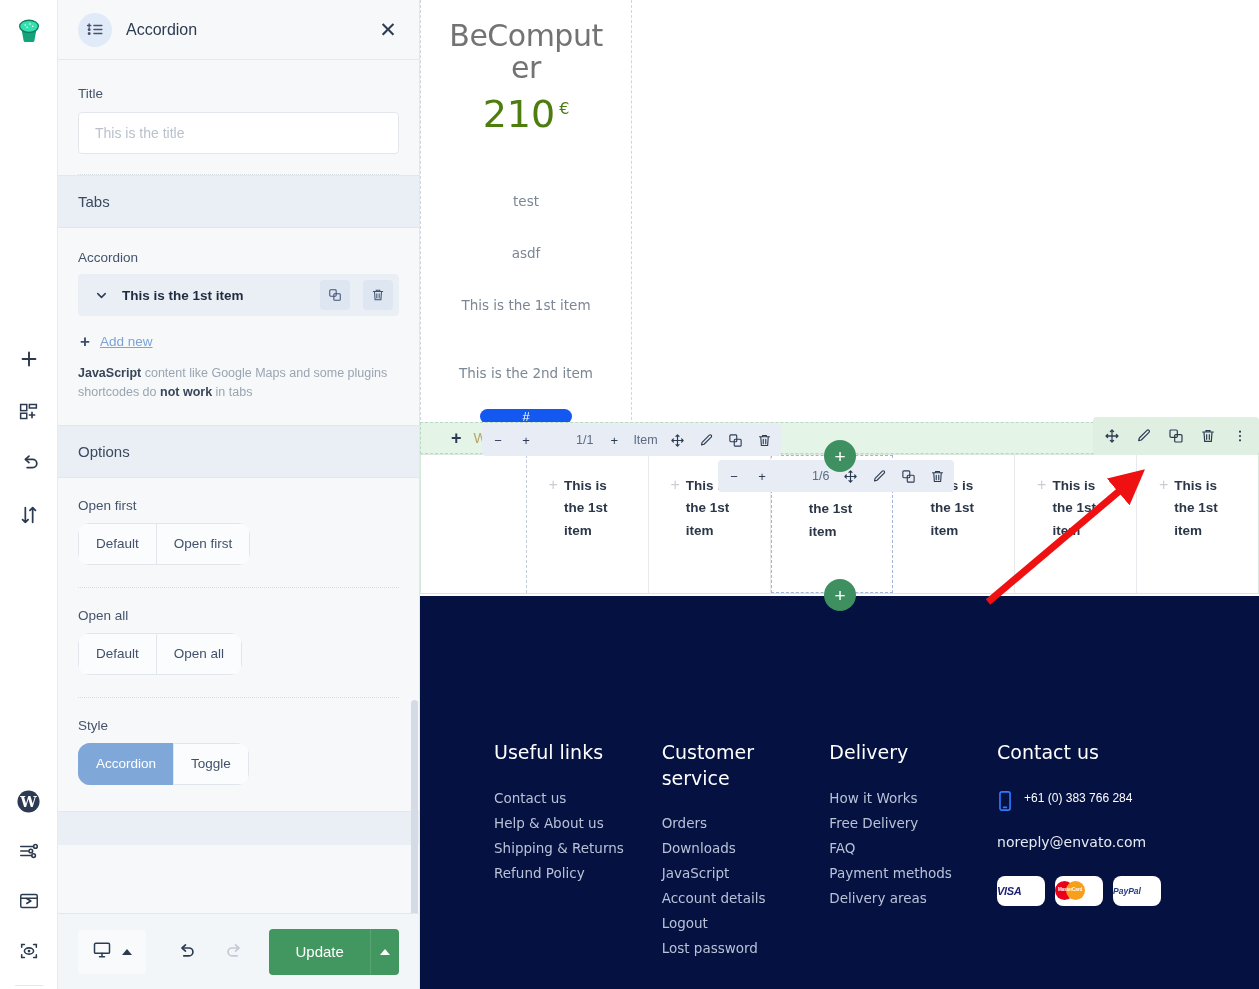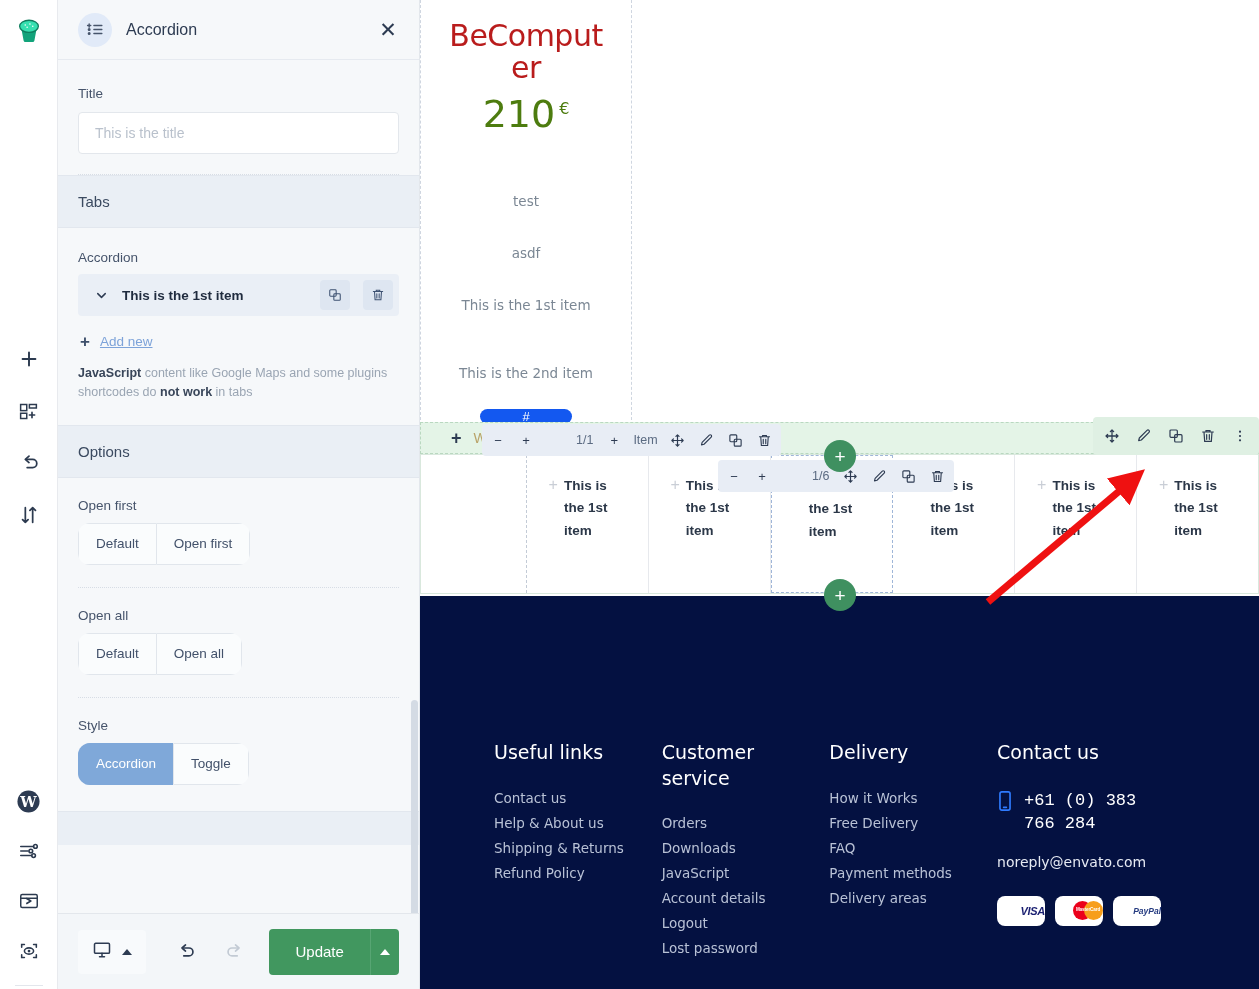--- a/index.html
+++ b/index.html
@@ -131,21 +131,21 @@
     position: absolute; left: 0; top: 0; width: 212px; padding-top: 0;
     display: flex; flex-direction: column; align-items: center;
     border-left: 1px dashed #cfd6e0; border-right: 1px dashed #cfd6e0;
     height: 420px;
   }
   .prod-imgs { display: flex; gap: 18px; align-items: flex-end; height: 14px; overflow: hidden; }
   .pc-tower { width: 62px; height: 26px; background: linear-gradient(180deg,#f2f2f2,#d8d8d8); border: 1px solid #cfcfcf; position: relative; }
   .pc-tower:before { content:""; position:absolute; left:3px; top:2px; width:14px; height:7px; background: repeating-linear-gradient(90deg,#4a4a4a 0 1px,#bdbdbd 1px 2px); }
   .lap { width: 58px; height: 26px; background: linear-gradient(180deg,#e9e9e9,#cfcfcf); border:1px solid #c8c8c8; }
   .prod-name {
-    font-size: 30px; color: #b91c1c; text-align: center; line-height: 1.05;
+    font-size: 30px; color: #737373; text-align: center; line-height: 1.05;
     margin-top: 20px; width: 165px; word-break: break-all;
     font-family: "DejaVu Sans", sans-serif; letter-spacing: -0.5px;
   }
   .prod-price { margin-top: 12px; display: flex; align-items: flex-start; gap: 4px; color: #4d7c0f; font-family: "DejaVu Sans", sans-serif; }
   .prod-price .amt { font-size: 38px; line-height: 1; }
   .prod-price .cur { font-size: 16px; margin-top: 4px; }
   .prod-rule { width: 88px; height: 2px; background: #1358f0; margin-top: 24px; }
   .prod-line { font-size: 13.5px; color: #7b8794; margin-top: 36px; text-align: center; font-family: "DejaVu Sans", sans-serif; }
   .prod-div { width: 200px; height: 1px; background: #e3e6ea; margin-top: 16px; }
   .prod-btn {
@@ -207,26 +207,26 @@
   .fcol.wide { flex: 1.08; }
   .fcol h4 {
     font-size: 19px; font-weight: normal; margin-bottom: 24px; color: #fff;
     font-family: "DejaVu Sans", sans-serif; line-height: 1.35; margin-top: 40px;
   }
   .fcol a {
     display: block; font-size: 13.5px; color: #b9c2d6; margin-bottom: 9px;
     text-decoration: none; font-family: "DejaVu Sans", sans-serif; cursor: pointer;
   }
   .phone-row { display: flex; align-items: flex-start; gap: 11px; margin-bottom: 18px; }
-  .phone-num { font-size: 17px; color: #fff; line-height: 1.35; font-family: Liberation Mono, monospace; }
+  .phone-num { font-size: 12px; color: #fff; line-height: 1.35; font-family: Liberation Sans, sans-serif; }
   .f-email { font-size: 14px; color: #e6eaf3; font-family: "DejaVu Sans", sans-serif; margin-bottom: 26px; }
   .pays { display: flex; gap: 10px; }
   .pay {
     width: 48px; height: 30px; background: #fff; border-radius: 8px;
-    display: flex; align-items: center; justify-content: flex-end;
+    display: flex; align-items: center; justify-content: flex-start;
   }
   .pay-visa { font-size: 11px; font-weight: bold; font-style: italic; color: #1a1f71; letter-spacing: -0.3px; }
   .pay-pp { font-size: 8.5px; font-weight: bold; font-style: italic; color: #253b80; }
   .mc-wrap { position: relative; width: 30px; height: 19px; }
   .mc-c { position: absolute; top: 0; width: 19px; height: 19px; border-radius: 50%; }
   .mc-l { left: 0; background: #eb001b; }
   .mc-r { right: 0; background: #f79e1b; }
   .mc-t { position: absolute; left: 0; top: 6px; width: 30px; text-align: center; font-size: 4.6px; font-weight: bold; color: #fff; z-index: 3; letter-spacing: -0.1px; }
 
   

